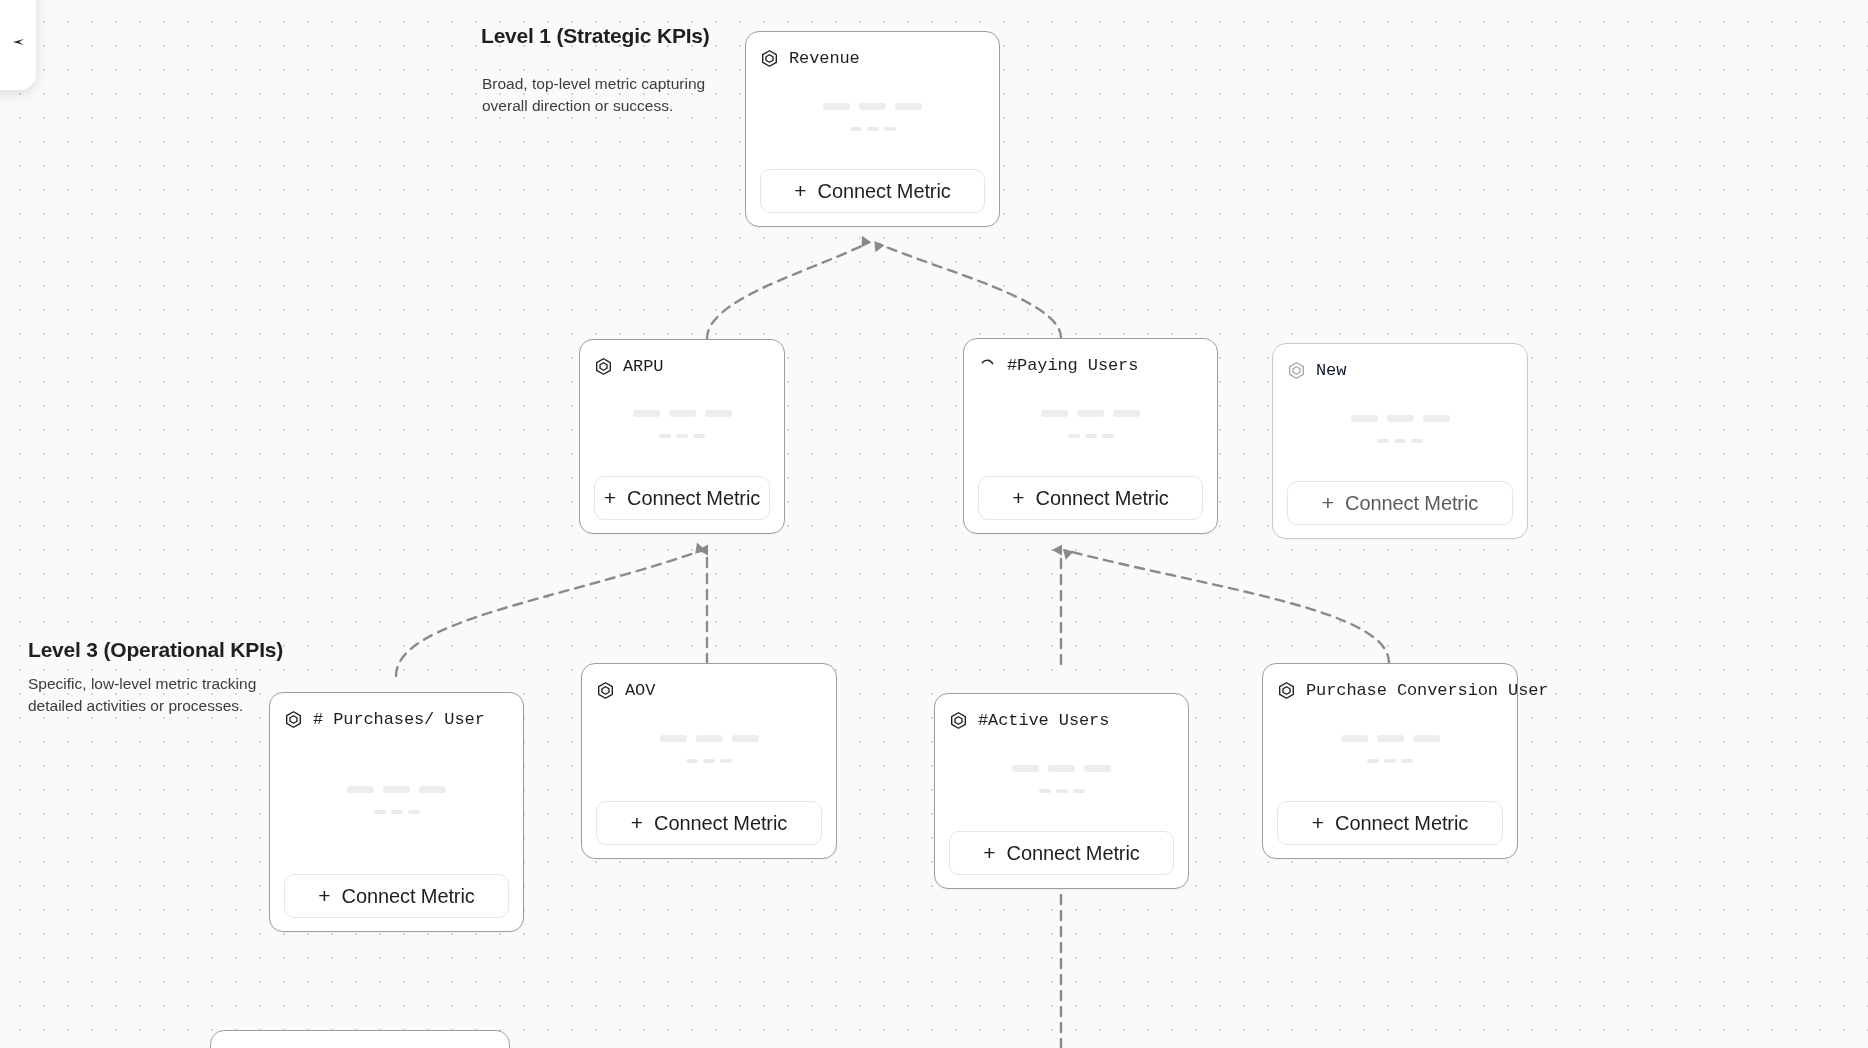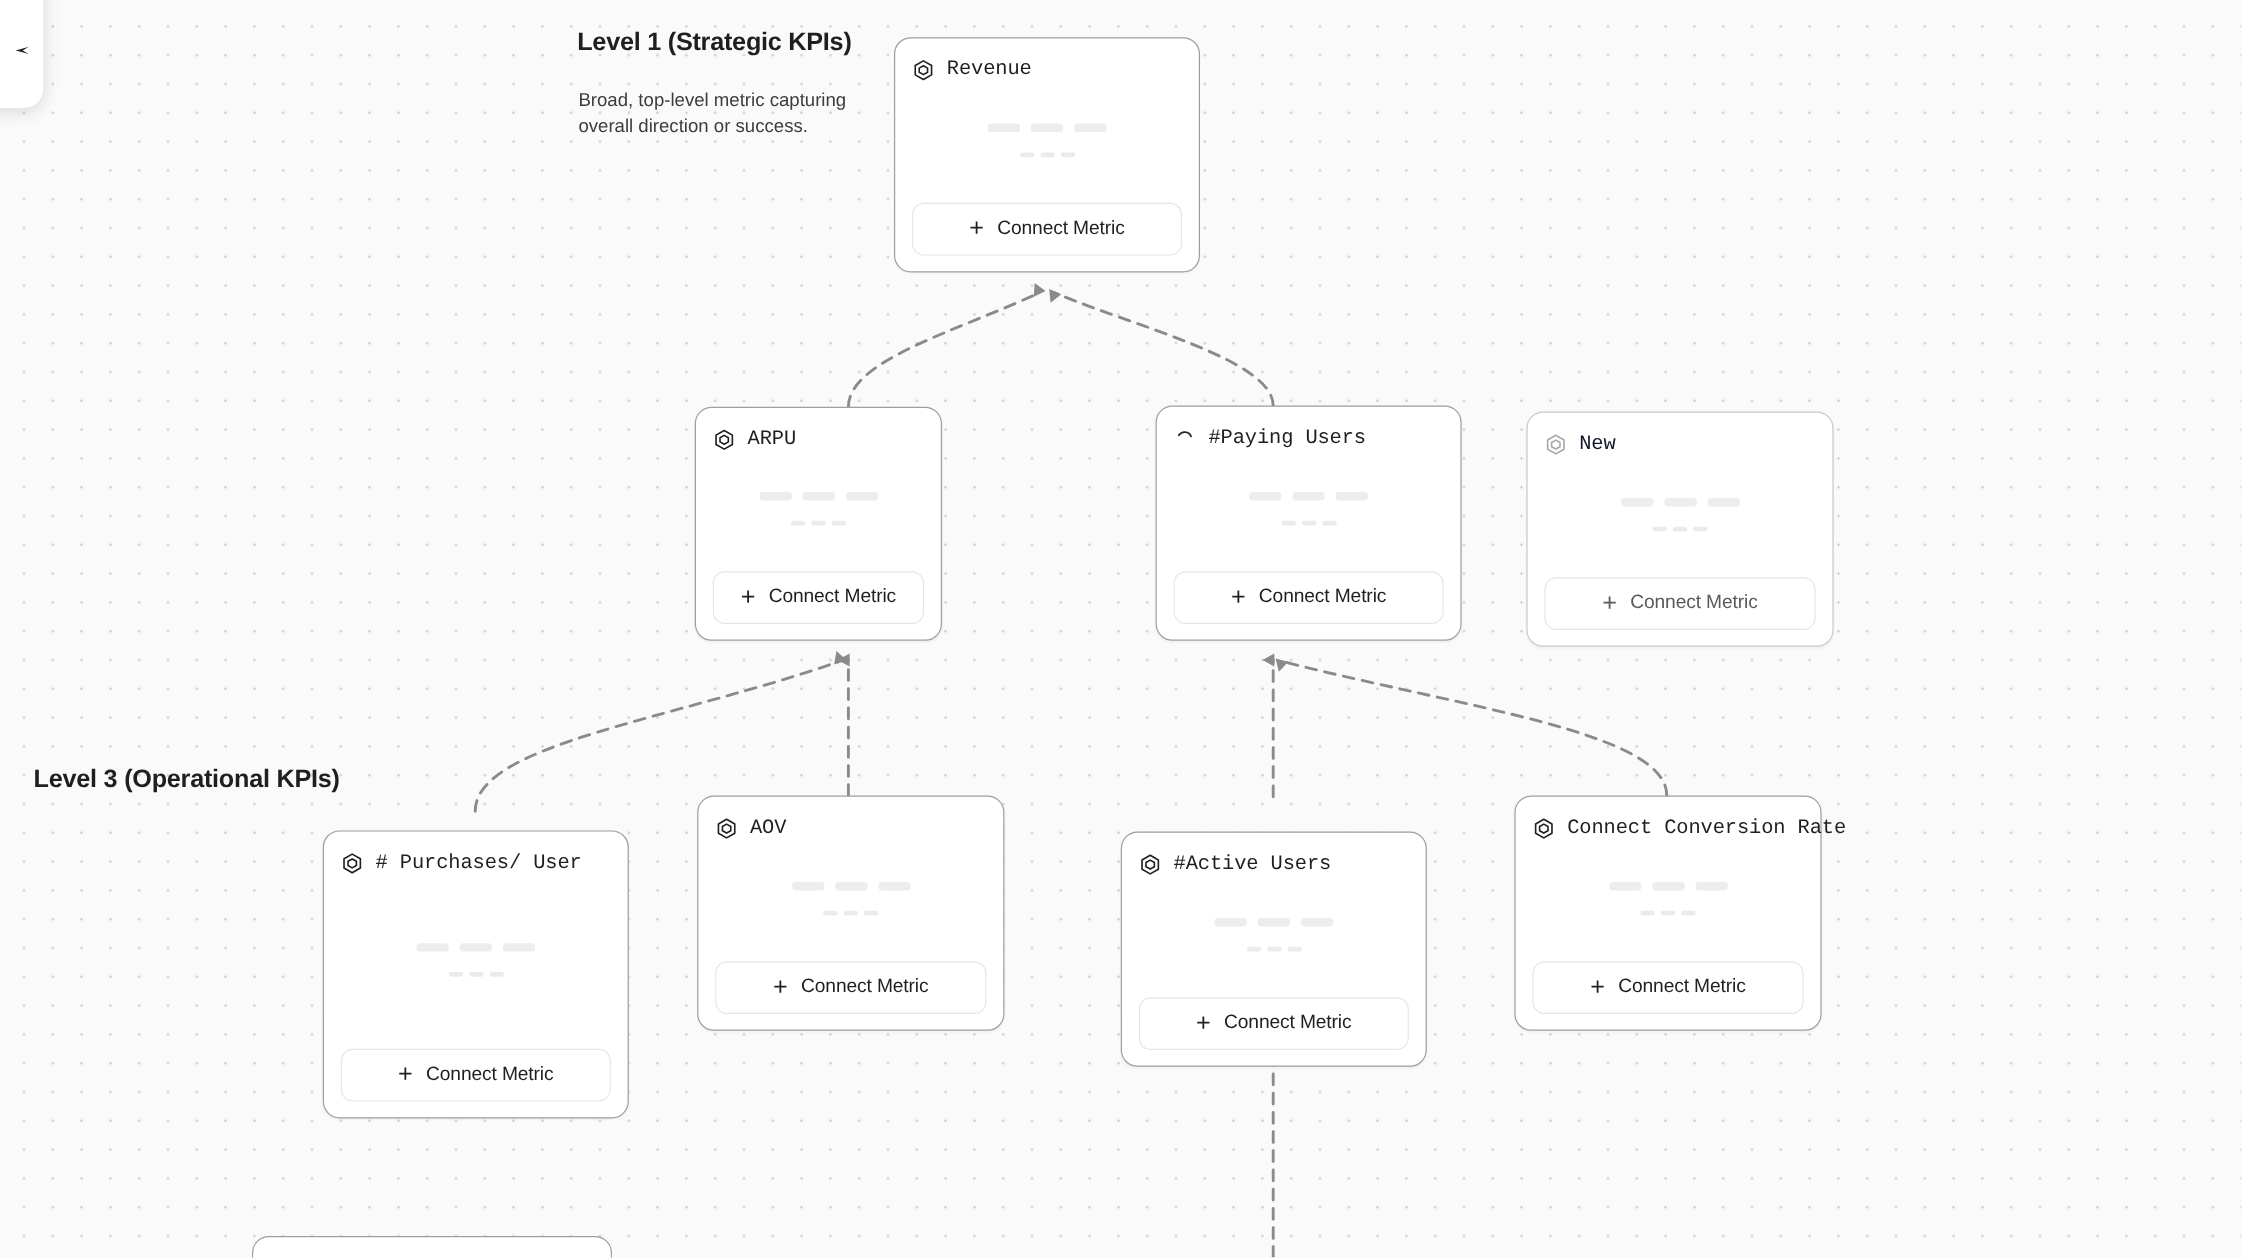--- a/index.html
+++ b/index.html
@@ -125,21 +125,21 @@
     cursor: pointer;
   }
   .connect-plus {
     font-size: 21px;
     line-height: 1;
     color: #1f1f1f;
     font-weight: 400;
     margin-top: -2px;
   }
   .connect-label {
-    font-size: 16px;
+    font-size: 20px;
     color: #1f1f1f;
     letter-spacing: -0.1px;
   }
   .card.muted .connect-plus,
   .card.muted .connect-label { color: #5a5a5a; }
 
   
   #card-revenue      { left: 745px;  top: 31px;  width: 255px; height: 196px; }
   #card-arpu         { left: 579px;  top: 339px; width: 206px; height: 195px; }
   #card-paying       { left: 934px;  top: 338px; width: 255px; height: 196px; margin-left: 29px; }
@@ -207,20 +207,21 @@
   </svg>
 
   <div class="level-label" id="lvl1">
     <div class="level-title">Level 1 (Strategic KPIs)</div>
     <div class="level-desc">Broad, top-level metric capturing overall direction or success.</div>
   </div>
 
 
   <div class="level-label" id="lvl3">
     <div class="level-title">Level 3 (Operational KPIs)</div>
+    <div class="level-desc">Specific, low-level metric tracking detailed activities or processes.</div>
   </div>
 
   <div class="card" id="card-revenue">
     <div class="card-head">
       <svg class="card-icon" viewBox="0 0 24 24">
         <path d="M12 2.2 L20.6 7.1 L20.6 16.9 L12 21.8 L3.4 16.9 L3.4 7.1 Z" fill="none" stroke="#1f1f1f" stroke-width="1.7" stroke-linejoin="round"></path>
         <path d="M12 7.3 L16.4 9.8 L16.4 14.2 L12 16.7 L7.6 14.2 L7.6 9.8 Z" fill="none" stroke="#1f1f1f" stroke-width="1.7" stroke-linejoin="round"></path>
       </svg>
       <span class="card-title">Revenue</span>
     </div>
@@ -396,21 +397,21 @@
       <span class="connect-label">Connect Metric</span>
     </div>
   </div>
 
   <div class="card" id="card-pcr">
     <div class="card-head">
       <svg class="card-icon" viewBox="0 0 24 24">
         <path d="M12 2.2 L20.6 7.1 L20.6 16.9 L12 21.8 L3.4 16.9 L3.4 7.1 Z" fill="none" stroke="#1f1f1f" stroke-width="1.7" stroke-linejoin="round"></path>
         <path d="M12 7.3 L16.4 9.8 L16.4 14.2 L12 16.7 L7.6 14.2 L7.6 9.8 Z" fill="none" stroke="#1f1f1f" stroke-width="1.7" stroke-linejoin="round"></path>
       </svg>
-      <span class="card-title">Connect Conversion Rate</span>
+      <span class="card-title">Purchase Conversion User</span>
     </div>
     <div class="card-body">
       <div class="skel-row">
         <span class="skel w1"></span>
         <span class="skel w2"></span>
         <span class="skel w3"></span>
       </div>
       <div class="skel-row small">
         <span class="skel s"></span>
         <span class="skel s"></span>

